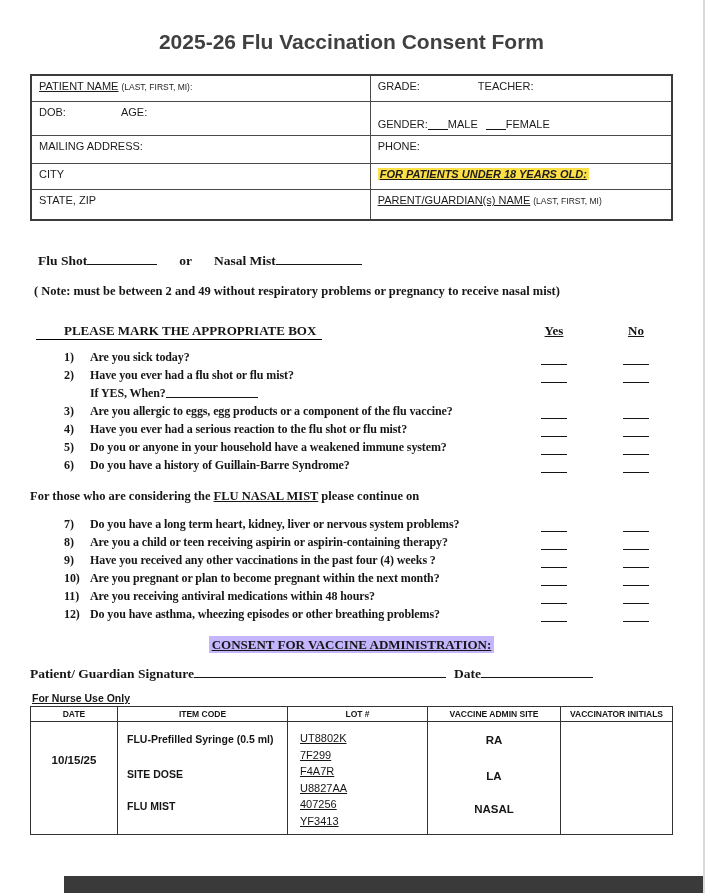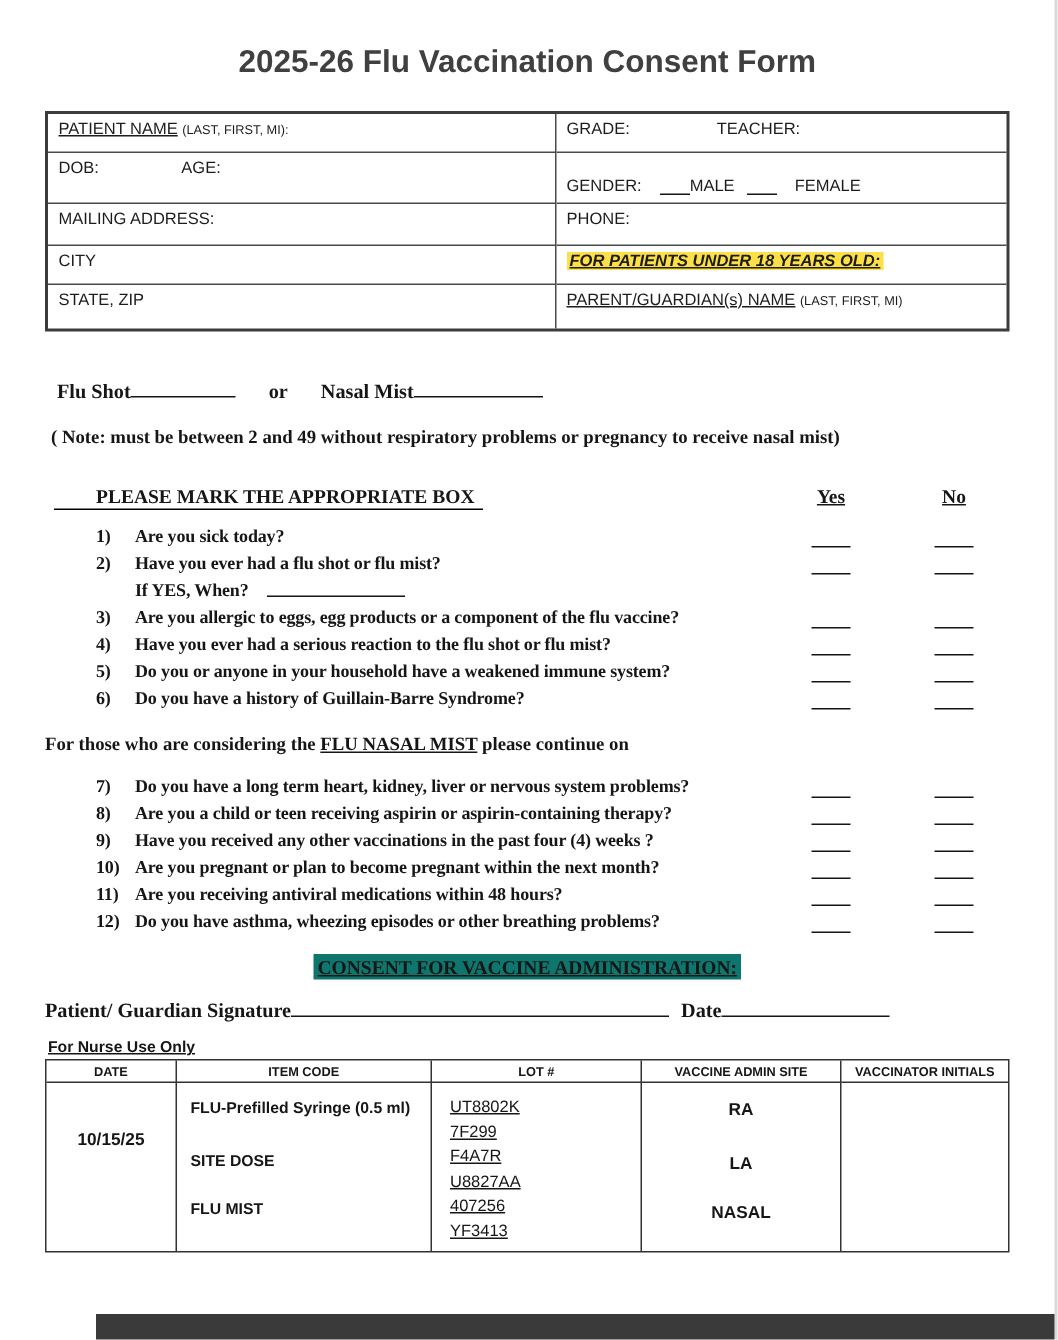--- a/index.html
+++ b/index.html
@@ -35,21 +35,21 @@
   .gap55 { margin-left:55px; }
   .hl-yellow {
     background:#fde047; font-weight:700; font-style:italic;
     text-decoration:underline; padding:0 2px;
   }
 
   
   .blank { display:inline-block; border-bottom:1.2px solid #151515; height:12px; vertical-align:baseline; }
   .w20{width:20px;} .w70{width:70px;} .w86{width:86px;} .w92{width:92px;}
   .w252{width:252px;} .w112{width:112px;}
-  .ml4{margin-left:12px;} .ml8{margin-left:8px;}
+  .ml4{margin-left:0;} .ml8{margin-left:8px;}
 
   
   .choice-line { margin:32px 0 0 8px; font-weight:700; font-size:13.5px; }
   .choice-line .or { margin:0 22px; }
   .note-line { margin:15px 0 0 4px; font-weight:700; font-size:12.5px; white-space:nowrap; }
 
   
   .qhead { display:flex; margin-top:24px; font-weight:700; font-size:13px; align-items:flex-end; }
   .qh-title { flex:1; }
   .qh-title span { margin-left:6px; padding:0 6px 1px 28px; border-bottom:1.5px solid #000; }
@@ -58,21 +58,21 @@
   .qrow { display:flex; align-items:flex-end; height:18px; font-weight:700; font-size:12px; }
   .qtext { flex:1; min-width:0; padding-left:34px; display:flex; white-space:nowrap; overflow:visible; letter-spacing:-0.1px; }
   .qnum { width:26px; flex-shrink:0; }
   .ynblank { width:26px; border-bottom:1.5px solid #141414; height:9px; }
   .subtext { padding-left:60px; }
   .qsection { margin-top:8px; }
   .nasal-intro { margin:16px 0 10px 0; font-weight:700; font-size:12.5px; white-space:nowrap; }
 
   
   .consent-heading { text-align:center; margin-top:15px; font-size:13px; font-weight:700; }
-  .consent-heading span { background:#0f766e; text-decoration:underline; padding:1px 3px; }
+  .consent-heading span { background:#c4b5fd; text-decoration:underline; padding:1px 3px; }
   .signature-line { margin-top:13px; font-weight:700; font-size:13.5px; white-space:nowrap; }
 
   
   .nurse-label {
     margin:10px 0 2px 2px; font-family:"Liberation Sans", sans-serif;
     font-size:10.5px; font-weight:700; text-decoration:underline;
   }
   .ntable {
     border:1.5px solid #333; font-family:"Liberation Sans", sans-serif;
     display:grid; grid-template-columns:87px 170px 140px 133px 1fr;

